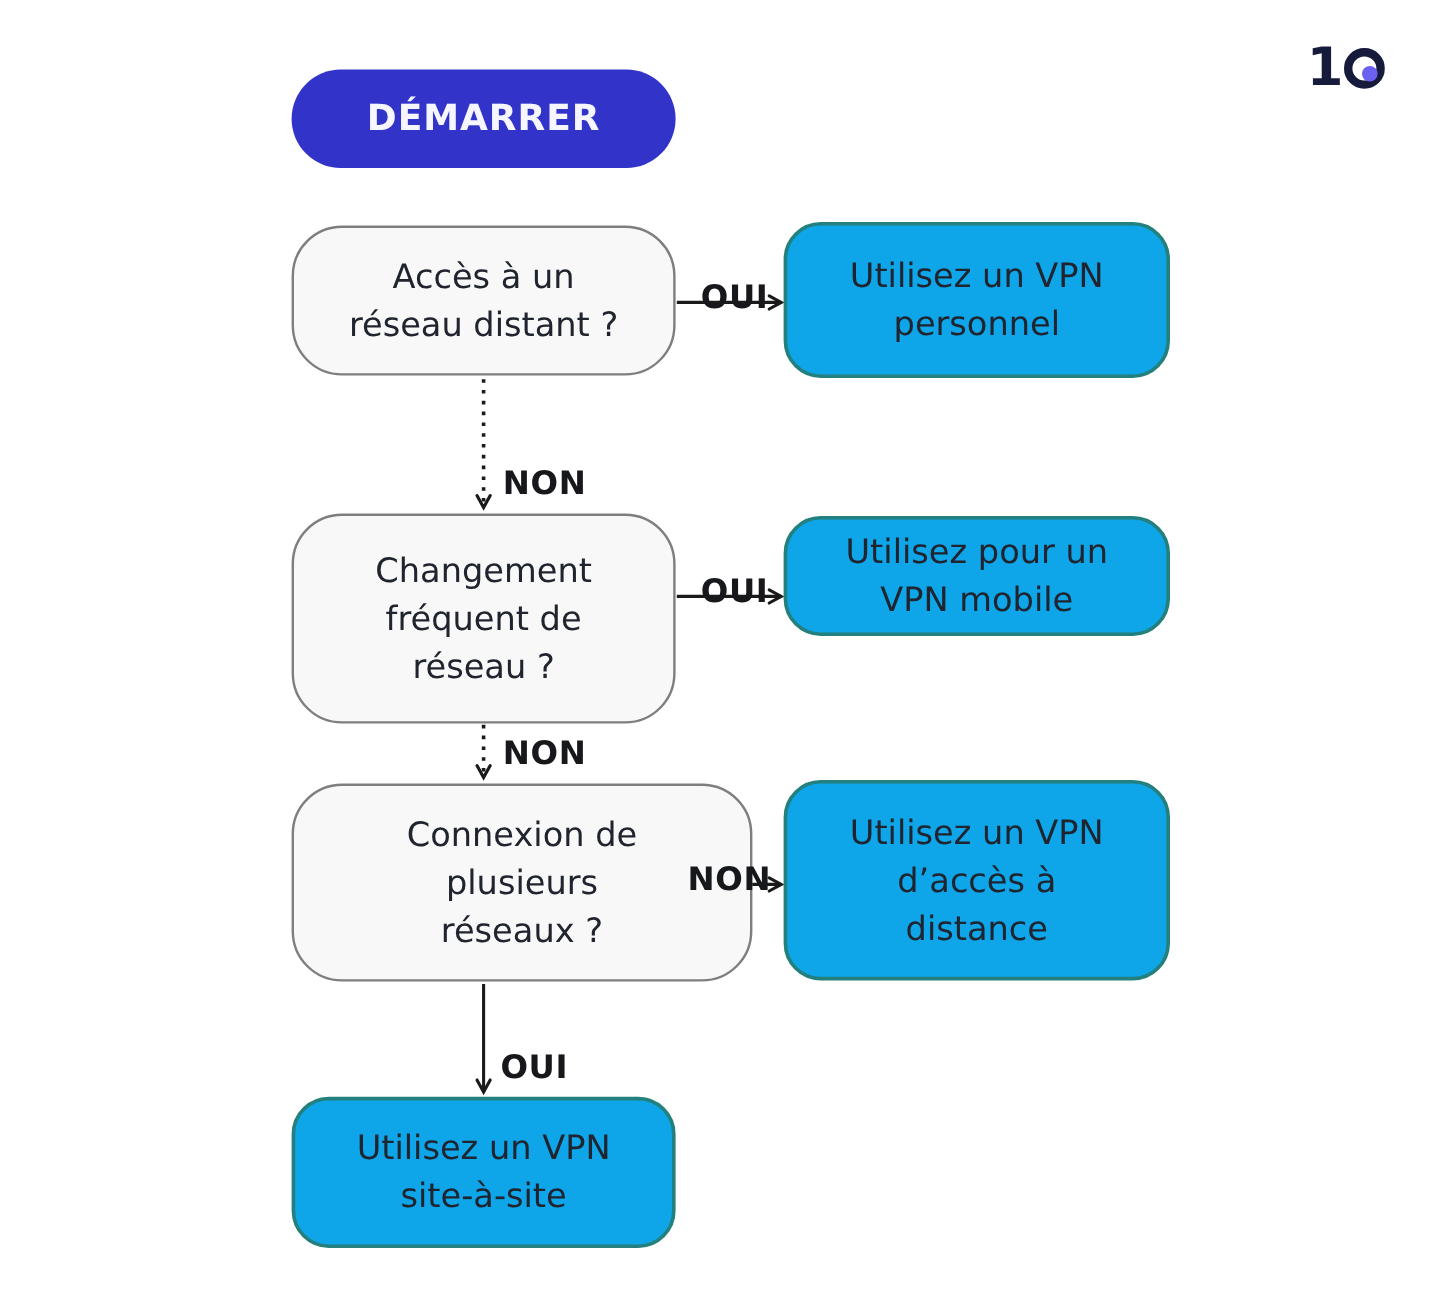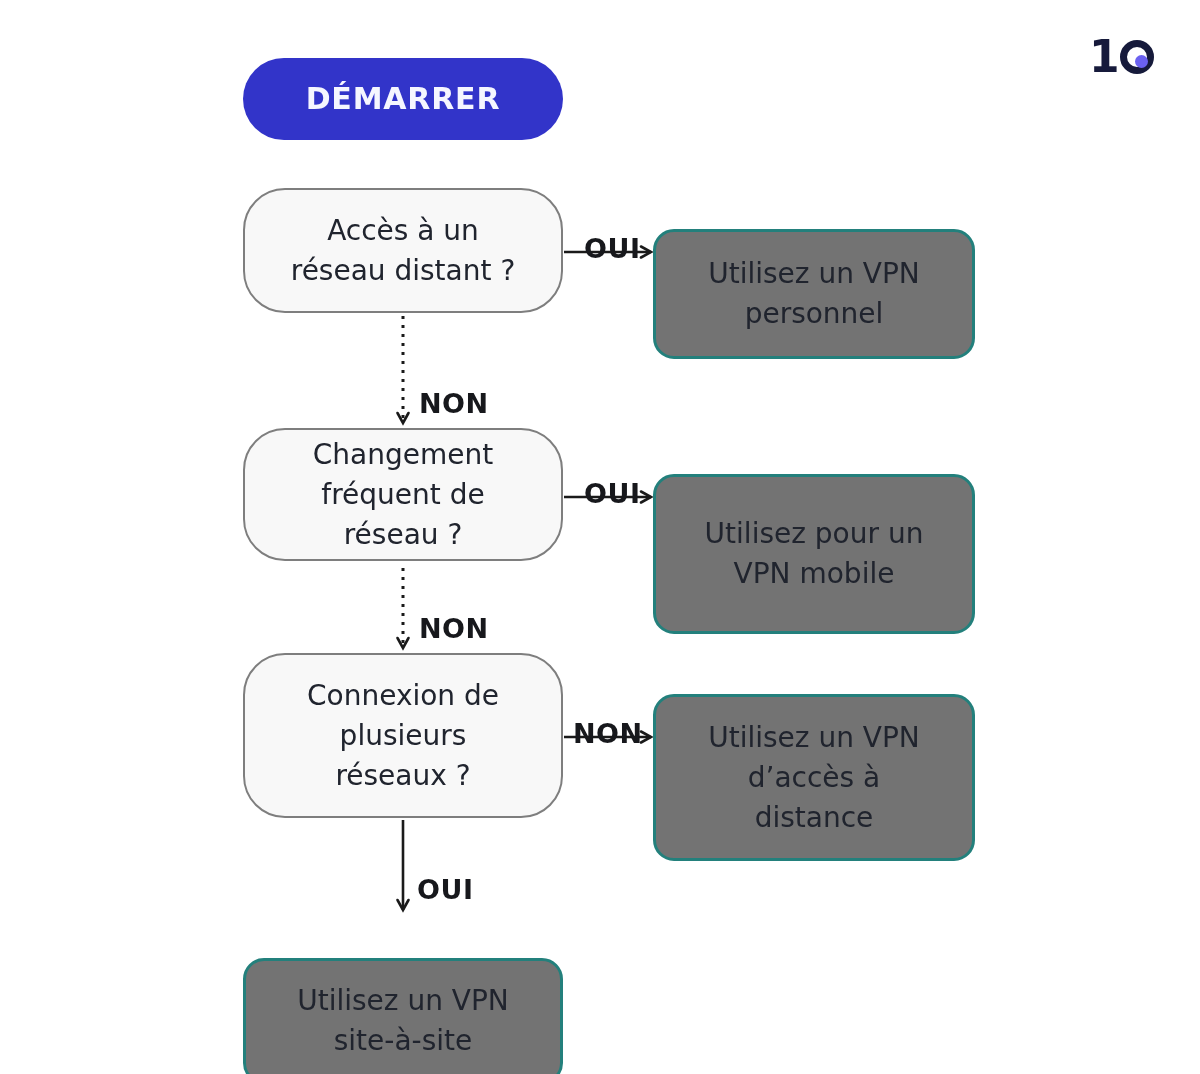--- a/index.html
+++ b/index.html
@@ -40,40 +40,39 @@
     font-weight: bold;
     font-size: 30px;
     letter-spacing: 0.8px;
   }
   .node.question {
     background: #f8f8f8;
     border: 2.5px solid #7e7e7e;
     border-radius: 42px;
   }
   .node.answer {
-    background: #737373;
+    background: #0ea5e9;
     border: 3px solid #23807c;
-    border-radius: 21px;
-    margin-top: 44px;
+    border-radius: 31px;
   }
   .edge-label {
     position: absolute;
     font-weight: bold;
     font-size: 27px;
     color: #17181c;
     letter-spacing: 0.5px;
     margin-top: 24px;
   }
   
   #node-start { left: 243px; top: 58px;  width: 320px; height: 82px; }
   #node-q1    { left: 243px; top: 188px; width: 320px; height: 125px; }
   #node-a1    { left: 653px; top: 185px; width: 322px; height: 130px; }
-  #node-q2    { left: 243px; top: 428px; width: 320px; height: 133px; }
-  #node-a2    { left: 653px; top: 430px; width: 322px; height: 160px; }
-  #node-q3    { left: 243px; top: 653px; width: 320px; height: 165px; }
+  #node-q2    { left: 243px; top: 428px; width: 320px; height: 175px; }
+  #node-a2    { left: 653px; top: 430px; width: 322px; height: 100px; }
+  #node-q3    { left: 243px; top: 653px; width: 384px; height: 165px; }
   #node-a3    { left: 653px; top: 650px; width: 322px; height: 167px; }
   #node-a4    { left: 243px; top: 914px; width: 320px; height: 126px; }
   
   #label-oui1 { left: 584px; top: 209px; }
   #label-non1 { left: 419px; top: 364px; }
   #label-oui2 { left: 584px; top: 454px; }
   #label-non2 { left: 419px; top: 589px; }
   #label-non3 { left: 573px; top: 694px; }
   #label-oui3 { left: 417px; top: 850px; }
   

